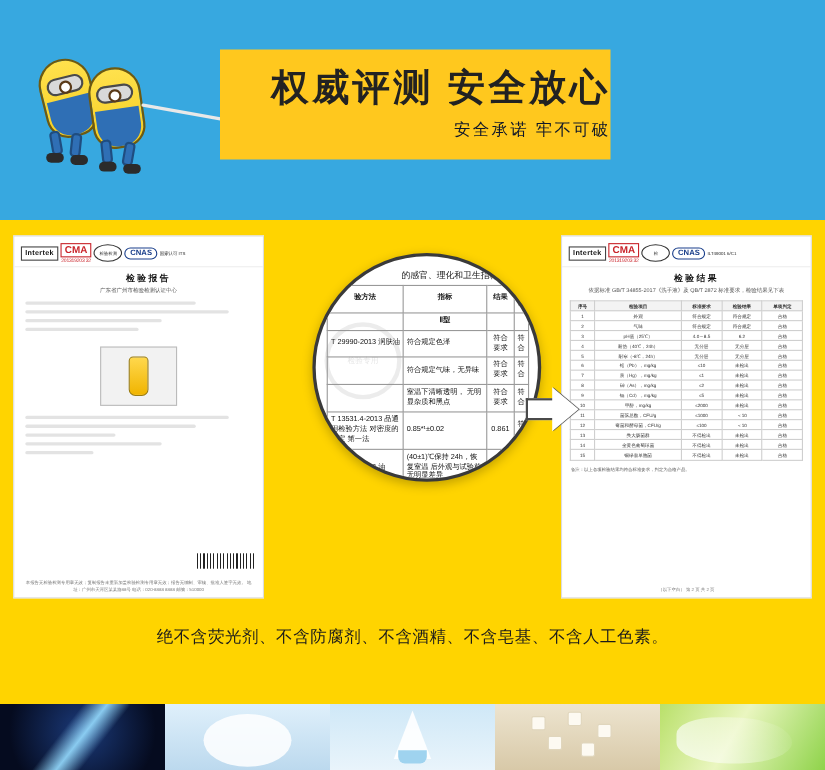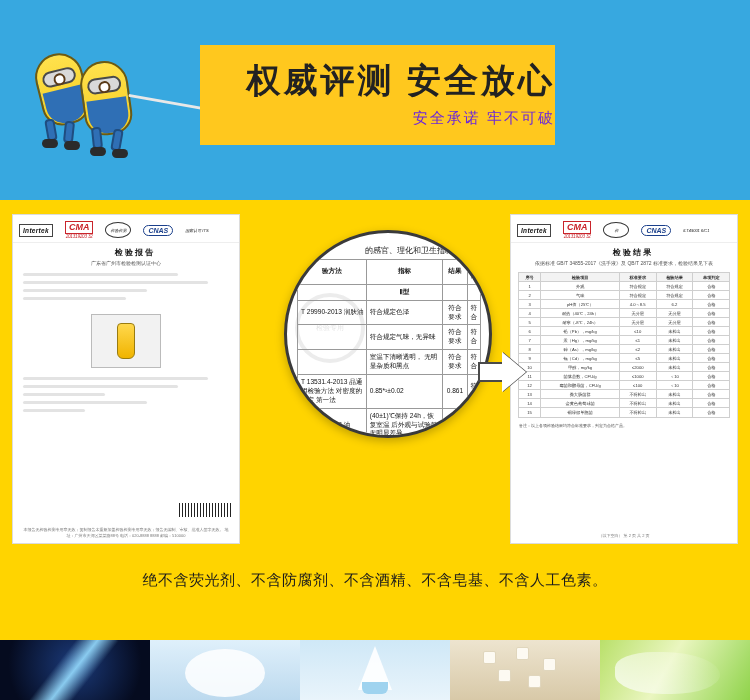--- a/index.html
+++ b/index.html
@@ -24,21 +24,21 @@
     background: #ffc81e;
     display: flex; flex-direction: column;
     align-items: flex-end; justify-content: center;
   }
   .banner-title {
     font-size: 34px; font-weight: bold; color: #222222;
     letter-spacing: 3px; line-height: 1.1;
   }
   .banner-sub {
     margin-top: 10px;
-    font-size: 15px; color: #6d28d9; letter-spacing: 2px;
+    font-size: 15px; color: #0f172a; letter-spacing: 2px;
   }
 
   
   .minions { position: absolute; left: 20px; top: 45px; width: 180px; height: 120px; }
   .minion {
     position: absolute;
     border-radius: 26px 26px 22px 22px;
     background: linear-gradient(#ffe14d, #f5ce20);
     border: 2px solid #6d5a12;
   }
@@ -86,24 +86,23 @@
     background: #ffffff;
     border: 1px solid #dcdcdc;
     position: relative;
     overflow: hidden;
     flex: 0 0 auto;
   }
   .doc-left { width: 228px; height: 330px; }
   .doc-right { width: 228px; height: 330px; margin-left: auto; }
 
   .doc-head {
-    display: flex; align-items: center; gap: 12px;
+    display: flex; align-items: center; gap: 2px;
     padding: 6px 6px 3px 6px;
     border-bottom: 1px solid #eee;
-    font-style: italic;
   }
   .logo-intertek {
     font-size: 6.5px; font-weight: bold; color: #111;
     border: 1px solid #444; padding: 2px 3px; letter-spacing: .3px;
   }
   .logo-cma {
     font-size: 9px; font-weight: bold; color: #c9242b;
     border: 1px solid #c9242b; padding: 1px 3px; line-height: 1;
   }
   .logo-num { font-size: 4.6px; color: #c9242b; letter-spacing: -.2px; }

